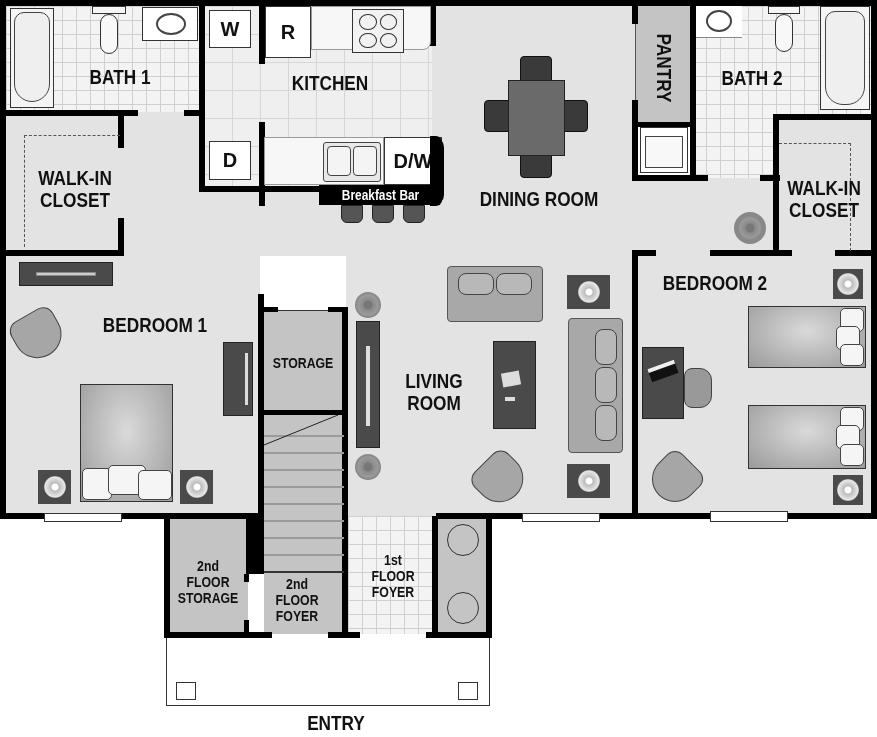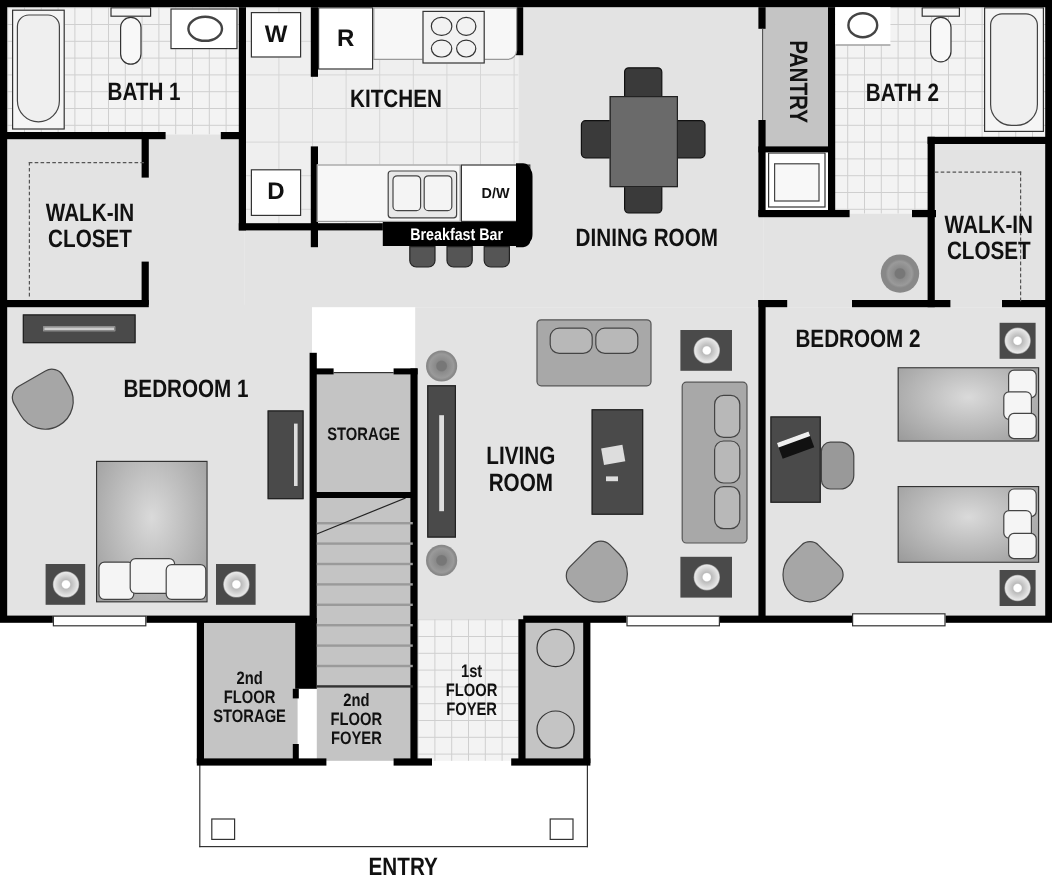--- a/index.html
+++ b/index.html
@@ -139,21 +139,21 @@
     <div style="border:1.5px solid #333;border-radius:50%;"></div>
       <div style="border:1.5px solid #333;border-radius:50%;"></div>
     <div style="border:1.5px solid #333;border-radius:50%;"></div>
       <div style="border:1.5px solid #333;border-radius:50%;"></div>
   </div>
   <div class="abs counter" style="left:264px;top:137px;width:120px;height:48px;"></div>
   <div class="abs" style="left:323px;top:142px;width:58px;height:40px;border:1px solid #444;background:#e8e8e8;border-radius:3px;">
     <div class="abs" style="left:3px;top:3px;width:24px;height:30px;border:1px solid #444;border-radius:4px;background:#f4f4f4;"></div>
     <div class="abs" style="left:29px;top:3px;width:24px;height:30px;border:1px solid #444;border-radius:4px;background:#f4f4f4;"></div>
   </div>
-  <div class="abs appl" style="left:384px;top:137px;width:58px;height:48px;font-size:12px;">
+  <div class="abs appl" style="left:384px;top:137px;width:58px;height:48px;font-size:20px;">
       <span>D/W</span>
     </div>
   <div class="abs" style="left:318px;top:137px;width:126px;height:68px;border-right:14px solid #000;border-radius:0 10px 10px 0;"></div>
   <div class="abs" style="left:319px;top:185px;width:124px;height:20px;background:#000;border-radius:0 0 10px 0;color:#fff;font-weight:bold;font-size:14px;display:flex;align-items:center;justify-content:center;">
     <span style="transform:scaleX(0.85);display:inline-block;">Breakfast Bar</span>
   </div>
   <div class="abs" style="left:341px;top:205px;width:22px;height:18px;background:#555;border:1px solid #222;border-radius:0 0 6px 6px;"></div>
   <div class="abs" style="left:372px;top:205px;width:22px;height:18px;background:#555;border:1px solid #222;border-radius:0 0 6px 6px;"></div>
   <div class="abs" style="left:403px;top:205px;width:22px;height:18px;background:#555;border:1px solid #222;border-radius:0 0 6px 6px;"></div>
 

